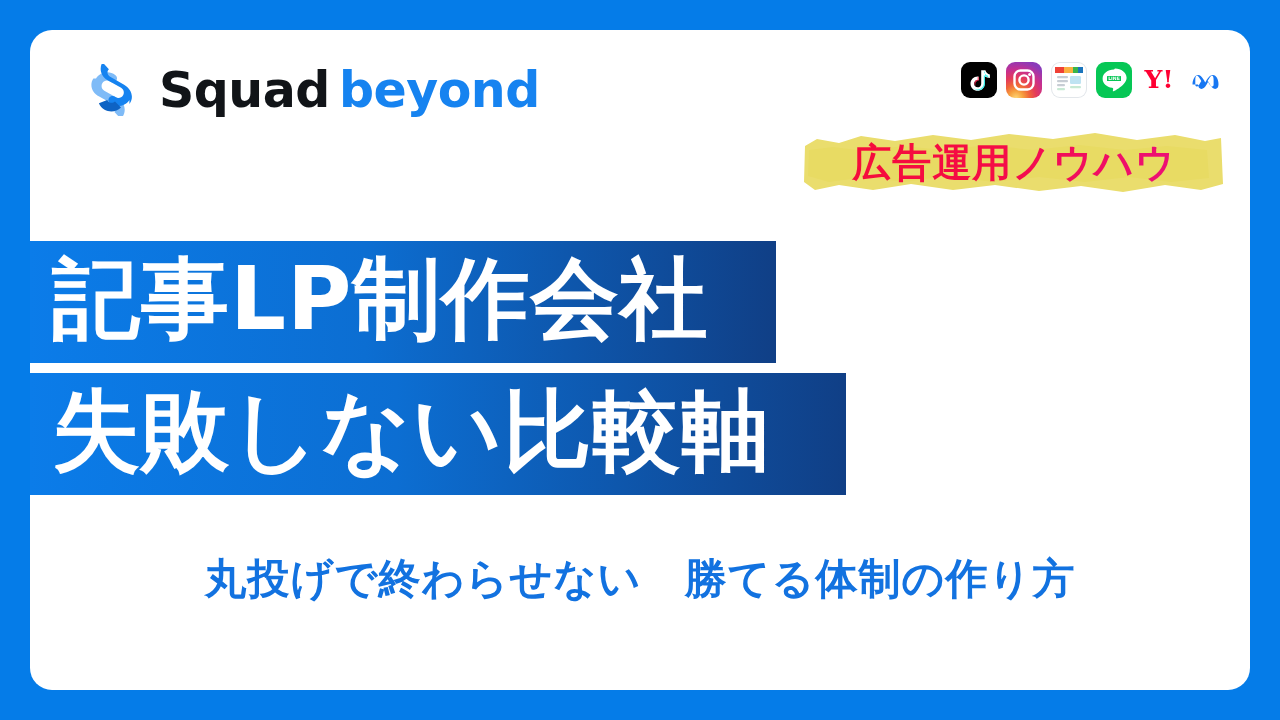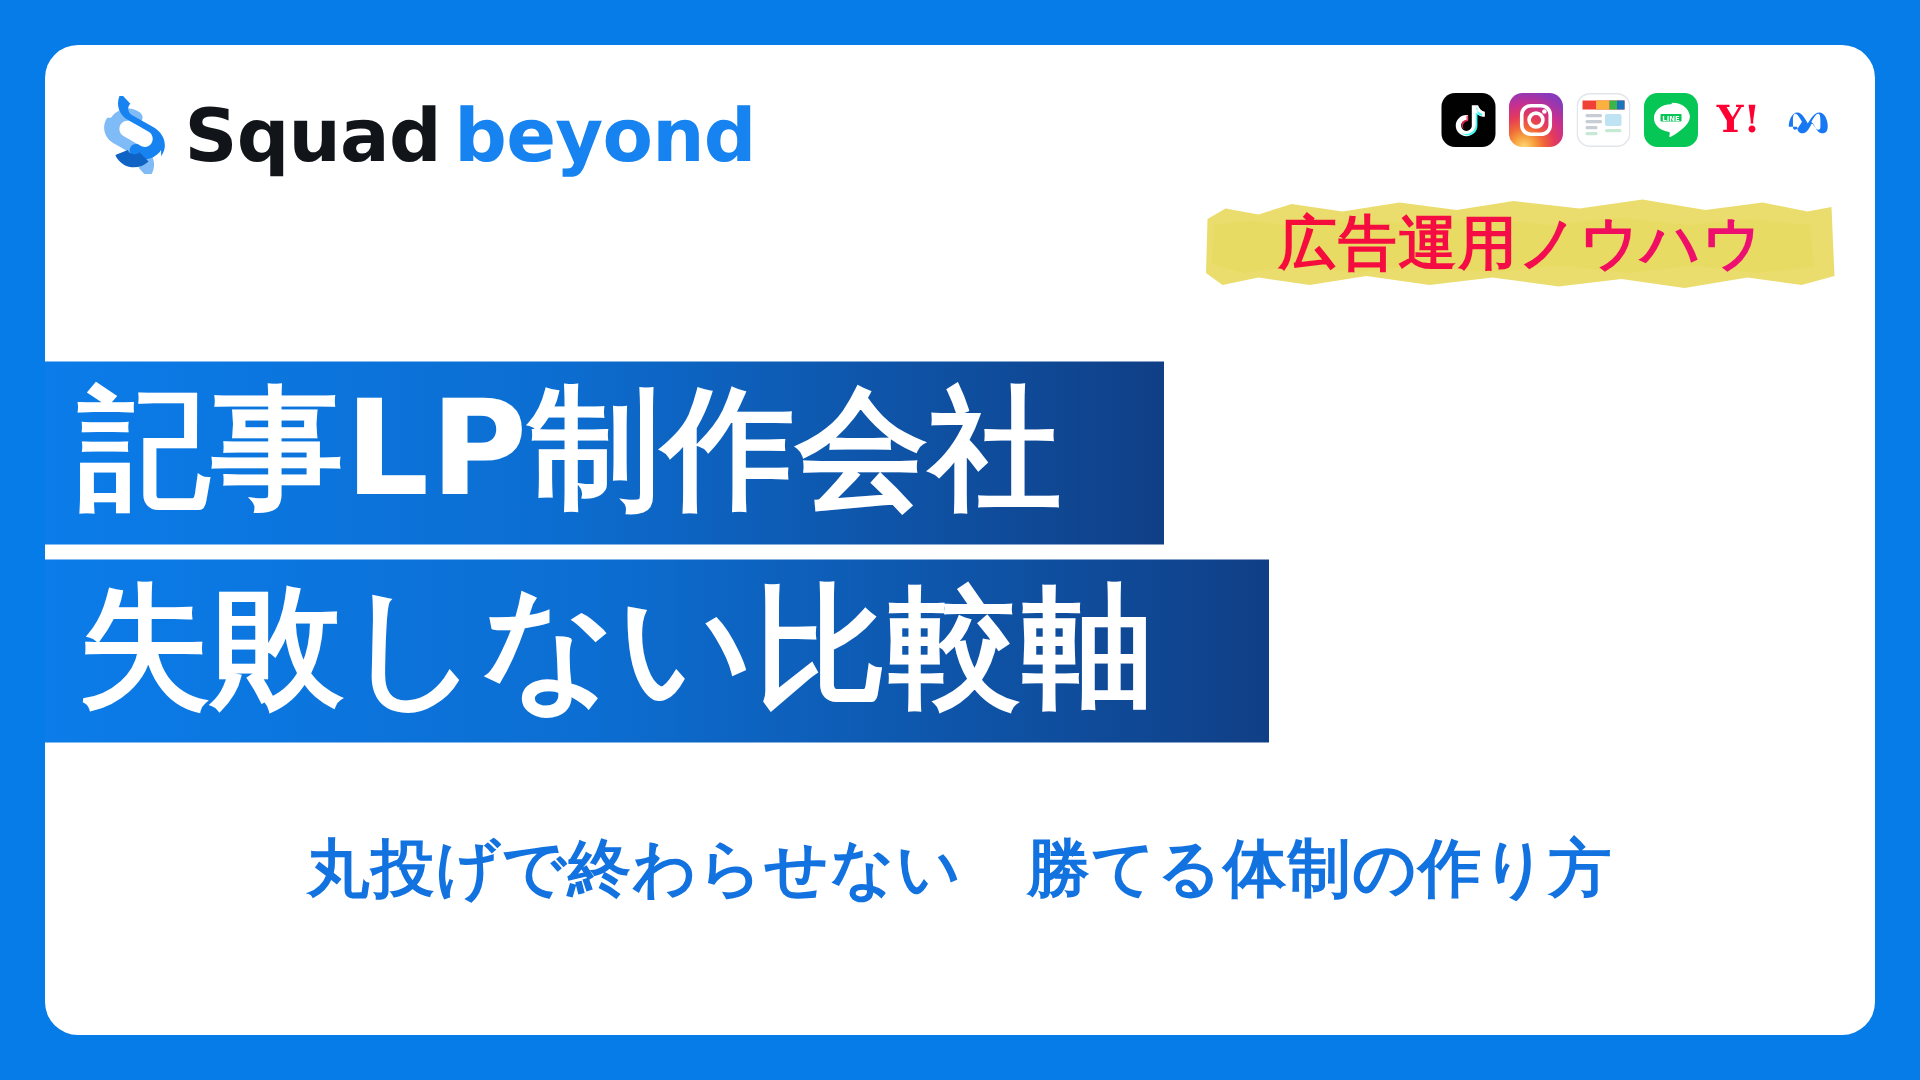--- a/index.html
+++ b/index.html
@@ -30,25 +30,25 @@
     width: 1220px;
     height: 660px;
     background: #ffffff;
     border-radius: 22px;
     overflow: hidden;
   }
 
   
   #brand {
     position: absolute;
-    left: 32px;
+    left: 54px;
     top: 27px;
     display: flex;
     align-items: center;
-    gap: 3px;
+    gap: 17px;
     height: 66px;
   }
   #brand-mark {
     width: 58px;
     height: 52px;
     flex: none;
     display: block;
   }
   #brand-text {
     font-size: 49px;

